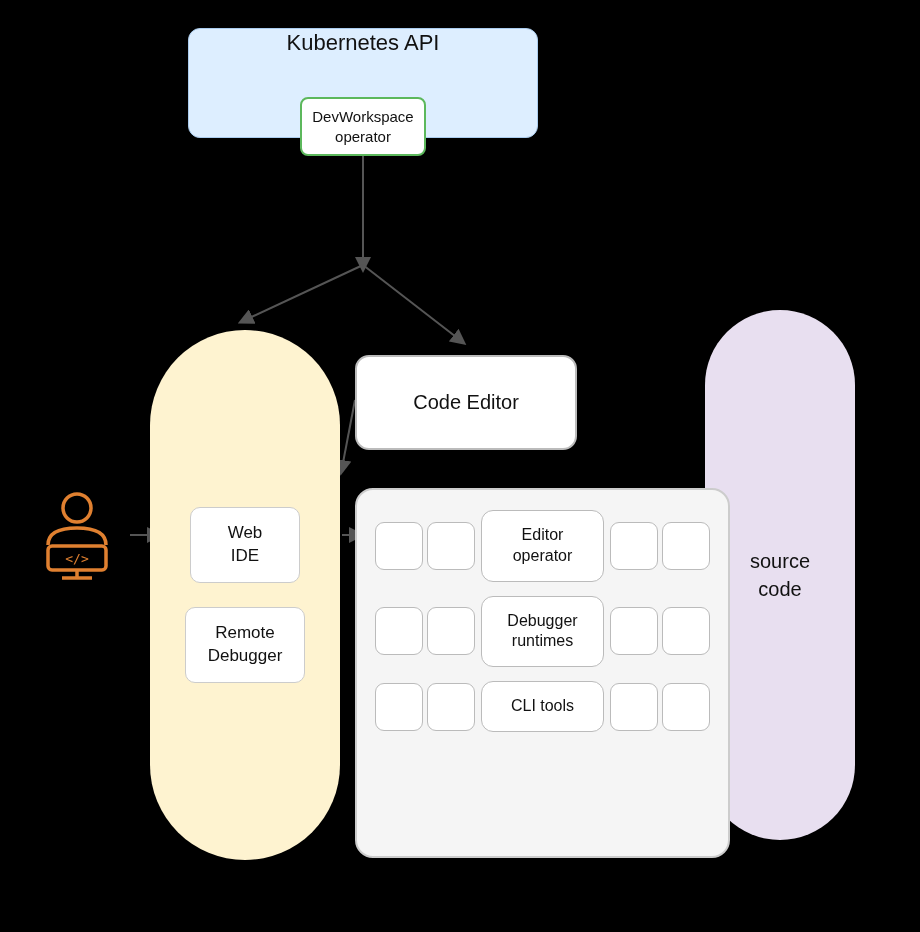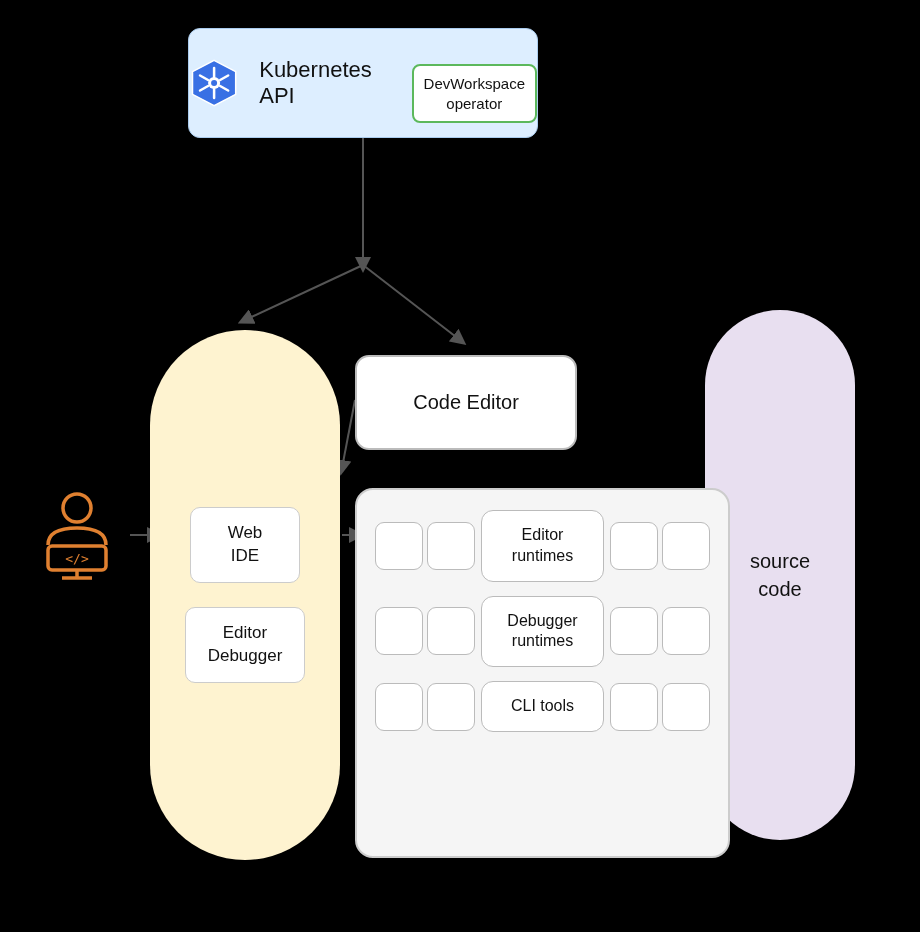--- a/index.html
+++ b/index.html
@@ -26,20 +26,21 @@
       left: 188px;
       width: 350px;
       height: 110px;
       background: #ddeeff;
       border: 1.5px solid #aaccee;
       border-radius: 12px;
       display: flex;
       align-items: center;
       justify-content: center;
       gap: 20px;
+      flex-direction: column;
     }
 
     .k8s-logo {
       width: 58px;
       height: 58px;
     }
 
     .k8s-label {
       font-size: 22px;
       font-weight: 500;
@@ -244,21 +245,21 @@
 operator</span>
     </div>
   </div>
 
   <div class="yellow-pill">
     <div class="pill-item">
       <span style="white-space:pre-line">Web
 IDE</span>
     </div>
     <div class="pill-item">
-      <span style="white-space:pre-line">Editor
+      <span style="white-space:pre-line">Remote
 Debugger</span>
     </div>
   </div>
 
   <div class="purple-pill">
     <span class="purple-pill-label" style="white-space:pre-line">source
 code</span>
   </div>
 
   <div class="code-editor-box">
@@ -266,21 +267,21 @@
   </div>
 
   <div class="plugins-container">
 
     <div class="plugin-row-layout">
       <div class="plugin-cell-group">
         <div class="plugin-cell"></div>
         <div class="plugin-cell"></div>
       </div>
       <div class="plugin-center-label">
-        <span>Editor runtimes</span>
+        <span>Editor operator</span>
       </div>
       <div class="plugin-cell-group">
         <div class="plugin-cell"></div>
         <div class="plugin-cell"></div>
       </div>
     </div>
 
     <div class="plugin-row-layout">
       <div class="plugin-cell-group">
         <div class="plugin-cell"></div>

